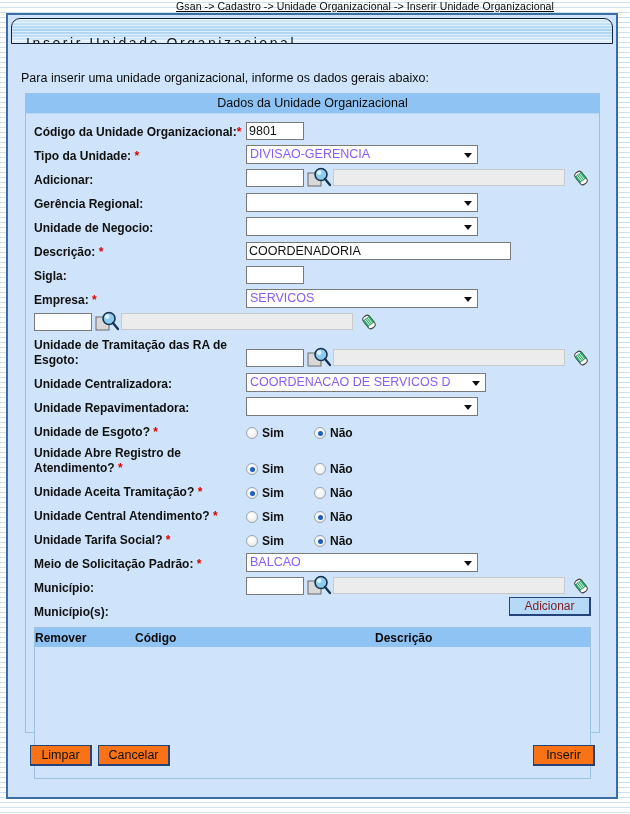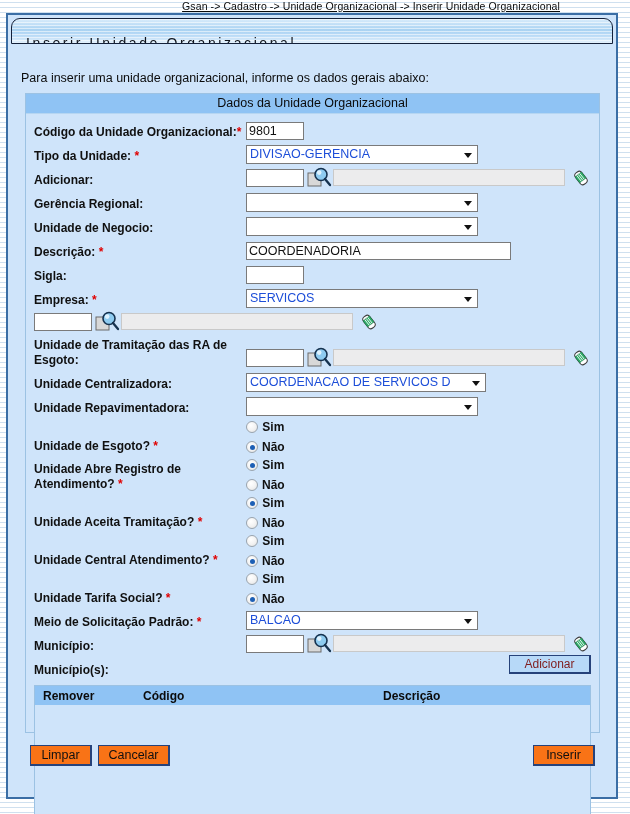--- a/index.html
+++ b/index.html
@@ -32,21 +32,20 @@
     top: 0; left: 0;
     width: 558px;
     height: 13px;
     line-height: 13px;
     text-align: right;
     padding-right: 4px;
     box-sizing: border-box;
     font-size: 10.5px;
     color: #0a0a0a;
     white-space: nowrap;
-    margin-left: 6px;
   }
   .breadcrumb-bar .bc {
     text-decoration: underline;
     letter-spacing: 0.1px;
   }
 
   
   .window {
     position: absolute;
     top: 13px;
@@ -171,21 +170,21 @@
   }
 
   
   .sel {
     position: relative;
     height: 19px;
     box-sizing: border-box;
     border: 1px solid #7a7a7a;
     background: #ffffff;
     font-size: 12.5px;
-    color: #1d4ed8;
+    color: #8b5cf6;
     line-height: 17px;
     padding: 0 20px 0 3px;
     overflow: hidden;
     white-space: nowrap;
     text-overflow: clip;
     cursor: default;
   }
   .sel .arrow {
     position: absolute;
     right: 5px;
@@ -218,21 +217,21 @@
   .eraser {
     width: 20px;
     height: 20px;
     margin-left: 6px;
     flex: 0 0 20px;
     cursor: pointer;
   }
   .eraser svg { display: block; }
 
   
-  .radios { display: flex; align-items: center; gap: 6px; padding-top: 2px; flex-direction: column;}
+  .radios { display: flex; align-items: center; gap: 20px; padding-top: 2px;}
   .radio-item { display: flex; align-items: center; cursor: pointer; }
   .rdo {
     width: 12px; height: 12px;
     border-radius: 50%;
     box-sizing: border-box;
     border: 1px solid #9aa4ae;
     background: radial-gradient(circle at 38% 34%, #ffffff 0%, #f2f2f2 55%, #dcdcdc 100%);
     position: relative;
     flex: 0 0 12px;
   }
@@ -284,21 +283,21 @@
   }
   .tbl-head {
     display: flex;
     height: 19px;
     align-items: center;
     background: #8fc3f4;
     font-size: 12px;
     font-weight: bold;
     color: #0b0b0b;
   }
-  .th-remover { width: 100px; padding-left: 8px; flex: 0 0 100px; }
+  .th-remover { width: 100px; padding-left: 0; flex: 0 0 100px; }
   .th-codigo  { width: 240px; flex: 0 0 240px; }
   .th-descricao { flex: 1 1 auto; }
   .tbl-body { height: 130px; }
 
   
   .footer {
     position: absolute;
     left: 14px;
     top: 700px;
     width: 575px;

